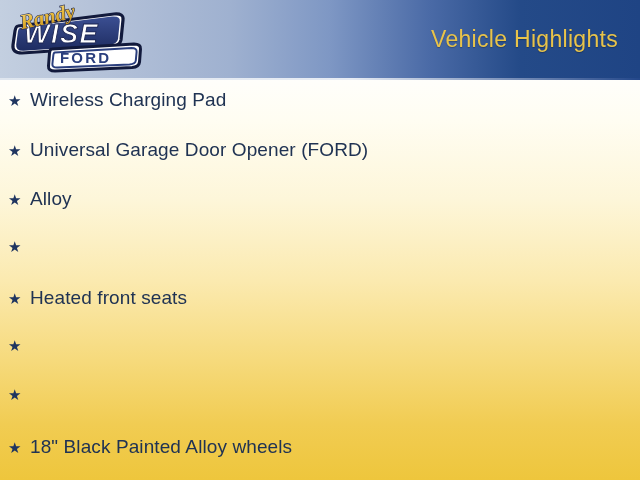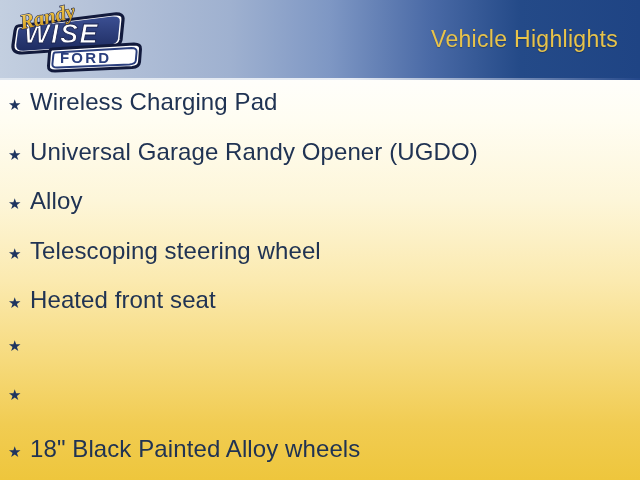--- a/index.html
+++ b/index.html
@@ -99,21 +99,21 @@
   .bullet-star {
     color: #1f3560;
     font-size: 15px;
     line-height: 1;
     width: 22px;
     flex: 0 0 22px;
     text-align: left;
   }
   .feature-label {
     color: #203353;
-    font-size: 24px;
+    font-size: 19px;
     line-height: 1;
     letter-spacing: 0.1px;
     white-space: nowrap;
   }
 </style>
 </head>
 <body>
 
 <div class="page">
 
@@ -158,33 +158,32 @@
   <div class="header-underline"></div>
 
   <div class="content">
     <ul class="feature-list">
       <li class="feature-item">
         <span class="bullet-star">★</span>
         <span class="feature-label">Wireless Charging Pad</span>
       </li>
       <li class="feature-item">
         <span class="bullet-star">★</span>
-        <span class="feature-label">Universal Garage Randy Opener (UGDO)</span>
+        <span class="feature-label">Universal Garage Door Opener (FORD)</span>
       </li>
       <li class="feature-item">
         <span class="bullet-star">★</span>
         <span class="feature-label">Alloy</span>
       </li>
       <li class="feature-item">
         <span class="bullet-star">★</span>
-        <span class="feature-label">Telescoping steering wheel</span>
       </li>
       <li class="feature-item">
         <span class="bullet-star">★</span>
-        <span class="feature-label">Heated front seat</span>
+        <span class="feature-label">Heated front seats</span>
       </li>
       <li class="feature-item">
         <span class="bullet-star">★</span>
       </li>
       <li class="feature-item">
         <span class="bullet-star">★</span>
       </li>
       <li class="feature-item">
         <span class="bullet-star">★</span>
         <span class="feature-label">18" Black Painted Alloy wheels</span>

